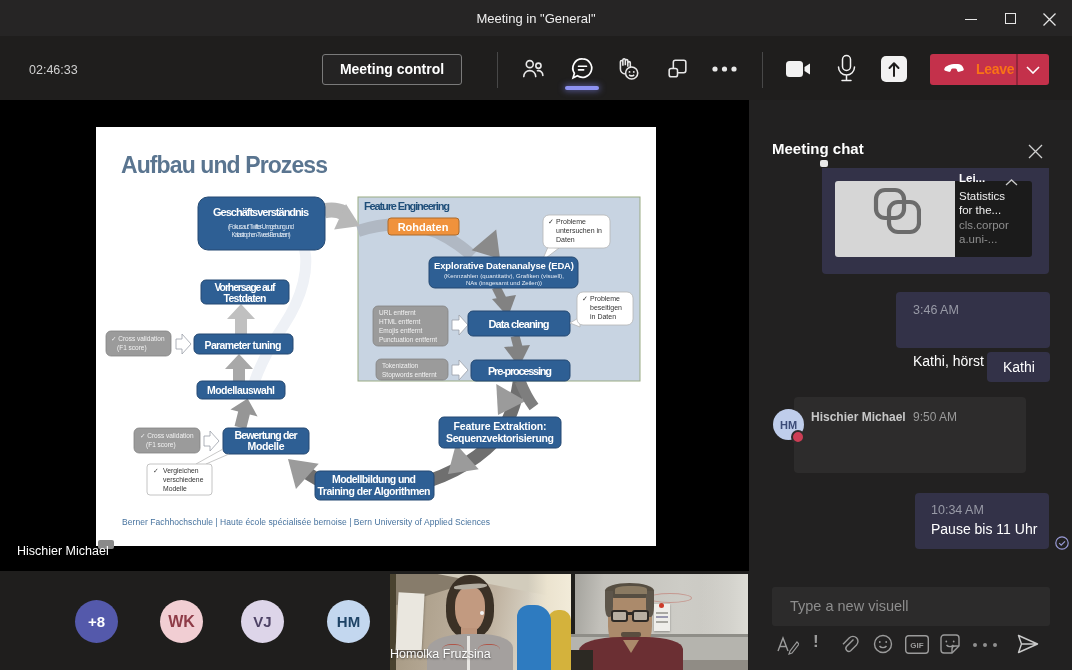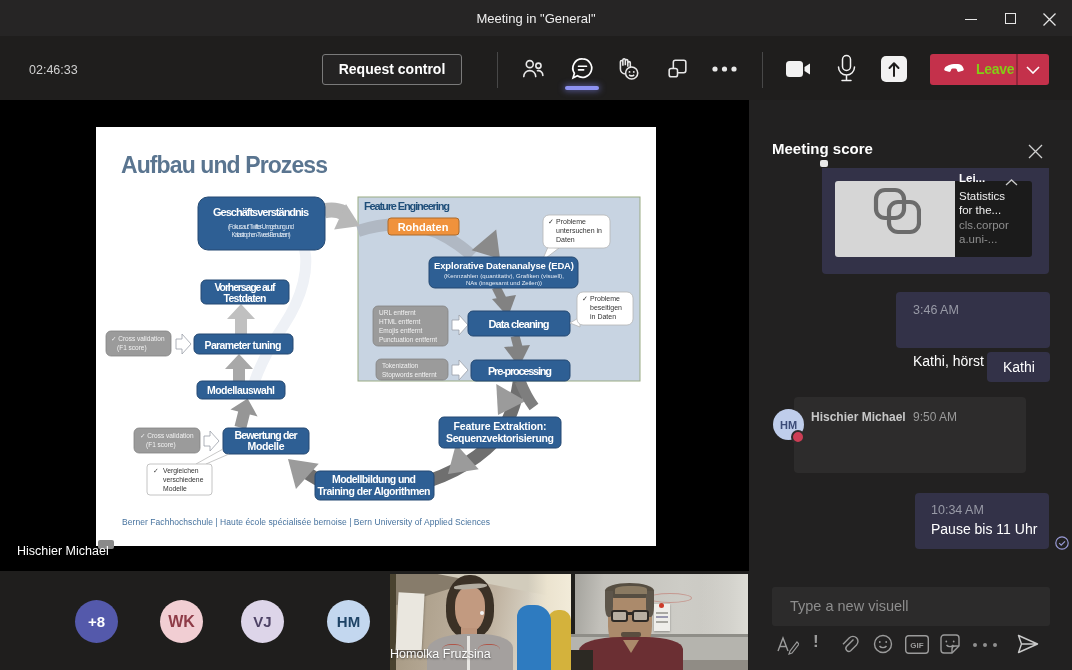--- a/index.html
+++ b/index.html
@@ -29,21 +29,21 @@
 
   <div class="abs" style="left:965px;top:19px;width:12px;height:1.4px;background:#e6e6e6;"></div>
   <div class="abs" style="left:1005px;top:13px;width:11px;height:11px;border:1.4px solid #e6e6e6;"></div>
   <svg class="abs" style="left:1043px;top:13px;" width="13" height="13" viewBox="0 0 13 13">
       <path d="M0.5 0.5 L12.5 12.5 M12.5 0.5 L0.5 12.5" stroke="#e6e6e6" stroke-width="1.3"></path>
     </svg>
 </div>
 
 <div id="toolbar" class="abs">
   <div class="abs" style="left:29px;top:27px;color:#d0d0d0;font-size:12.5px;">02:46:33</div>
-  <div class="abs" style="left:322px;top:18px;width:140px;height:31px;border:1px solid #7a7a7a;border-radius:3px;background:#242323;color:#fff;font-weight:bold;font-size:14px;text-align:center;line-height:29px;">Request control</div>
+  <div class="abs" style="left:322px;top:18px;width:140px;height:31px;border:1px solid #7a7a7a;border-radius:3px;background:#242323;color:#fff;font-weight:bold;font-size:14px;text-align:center;line-height:29px;">Meeting control</div>
   <div class="abs" style="left:497px;top:16px;width:1px;height:36px;background:#484848;"></div>
 
   <svg class="abs" style="left:520px;top:20px;" width="26" height="26" viewBox="0 0 24 24" fill="none" stroke="#e8e8e8" stroke-width="1.5">
     <circle cx="9" cy="7.5" r="3.2"></circle>
       <path d="M3.5 19 c0-3.3 2.5-5.5 5.5-5.5 s5.5 2.2 5.5 5.5" stroke-linecap="round"></path>
     <circle cx="17" cy="9" r="2.4"></circle>
       <path d="M16.1 13.6 c2.9-0.4 5 1.6 5 4.3" stroke-linecap="round"></path>
   </svg>
 
   <svg class="abs" style="left:569px;top:19px;" width="27" height="27" viewBox="0 0 24 24" fill="none" stroke="#ffffff" stroke-width="1.5">
@@ -83,21 +83,21 @@
 
   <svg class="abs" style="left:880px;top:19px;" width="28" height="28" viewBox="0 0 28 28">
     <rect x="1" y="1" width="26" height="26" rx="5" fill="#f2f2f2"></rect>
     <path d="M14 21 V9 M9.5 13 L14 8.2 18.5 13" stroke="#1f1e1d" stroke-width="2" fill="none" stroke-linecap="round" stroke-linejoin="round"></path>
   </svg>
 
   <div class="abs" style="left:930px;top:18px;width:119px;height:31px;background:#c4314b;border-radius:3px;"></div>
   <svg class="abs" style="left:944px;top:28px;" width="24" height="11" viewBox="0 0 24 11" fill="#fff">
     <path d="M12 0 C6 0 1.8 2.2 0.6 4.6 c-0.7 1.4-0.4 2.6 0.6 3 l3.6 1.1 c0.9 0.3 1.7-0.2 2-1.2 l0.6-2 c1.4-0.5 3.6-0.5 5.2 0 l0.6 2 c0.3 1 1.1 1.5 2 1.2 L18.8 7.6 c1-0.4 1.3-1.6 0.6-3 C18.2 2.2 18 0 12 0 Z" transform="scale(1,0.9)"></path>
   </svg>
-  <div class="abs" style="left:976px;top:25px;color:#84cc16;font-weight:bold;font-size:14px;letter-spacing:-0.3px;">Leave</div>
+  <div class="abs" style="left:976px;top:25px;color:#f97316;font-weight:bold;font-size:14px;letter-spacing:-0.3px;">Leave</div>
   <div class="abs" style="left:1016px;top:18px;width:1.5px;height:31px;background:#92253a;"></div>
   <svg class="abs" style="left:1026px;top:30px;" width="14" height="8" viewBox="0 0 14 8" fill="none" stroke="#fff" stroke-width="1.6">
       <path d="M1 1 L7 7 L13 1"></path>
     </svg>
 </div>
 
 <div id="stage" class="abs">
   <svg id="slide" class="abs" style="left:96px;top:27px;" width="560" height="419" viewBox="0 0 560 419">
     <rect x="0" y="0" width="560" height="419" fill="#ffffff"></rect>
 
@@ -218,21 +218,21 @@
     <text x="404" y="303" font-size="10.5" font-weight="bold" fill="#ffffff" text-anchor="middle" textLength="93">Feature Extraktion:</text>
     <text x="404" y="315" font-size="10.5" font-weight="bold" fill="#ffffff" text-anchor="middle" textLength="108">Sequenzvektorisierung</text>
 
     <text x="26" y="398" font-size="8.5" fill="#46729e" textLength="368">Berner Fachhochschule | Haute école spécialisée bernoise | Bern University of Applied Sciences</text>
   </svg>
   <div class="abs" style="left:98px;top:440px;width:16px;height:9px;background:#8a8a8a;border-radius:2px;"></div>
   <div class="abs" style="left:17px;top:444px;color:#fff;font-size:12.5px;">Hischier Michael</div>
 </div>
 
 <div id="chatpanel" class="abs">
-  <div class="abs" style="left:23px;top:40px;color:#fff;font-weight:bold;font-size:15px;">Meeting score</div>
+  <div class="abs" style="left:23px;top:40px;color:#fff;font-weight:bold;font-size:15px;">Meeting chat</div>
   <svg class="abs" style="left:279px;top:44px;" width="15" height="15" viewBox="0 0 15 15">
       <path d="M1 1 L14 14 M14 1 L1 14" stroke="#d0d0d0" stroke-width="1.3" fill="none"></path>
     </svg>
 
   <div class="abs" style="left:71px;top:60px;width:8px;height:7px;background:#e8e8e8;border-radius:2px;"></div>
 
   <div class="bubbleP" style="left:73px;top:68px;width:227px;height:106px;border-radius:0 0 4px 4px;"></div>
   <div class="abs" style="left:86px;top:81px;width:120px;height:76px;background:#d6d6d6;border-radius:3px 0 0 3px;"></div>
   <div class="abs" style="left:206px;top:81px;width:77px;height:76px;background:#1b1b1b;border-radius:0 3px 3px 0;"></div>
   <svg class="abs" style="left:124px;top:87px;" width="48" height="48" viewBox="0 0 48 48" fill="none" stroke="#6b6b6b" stroke-width="4.2">

